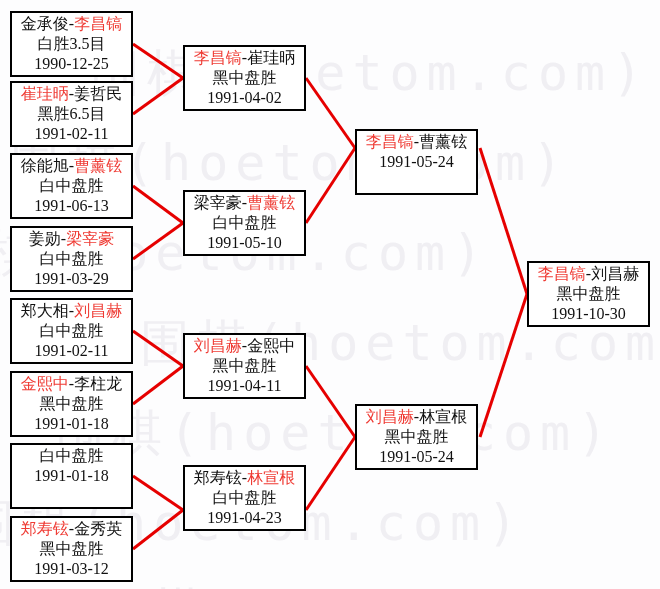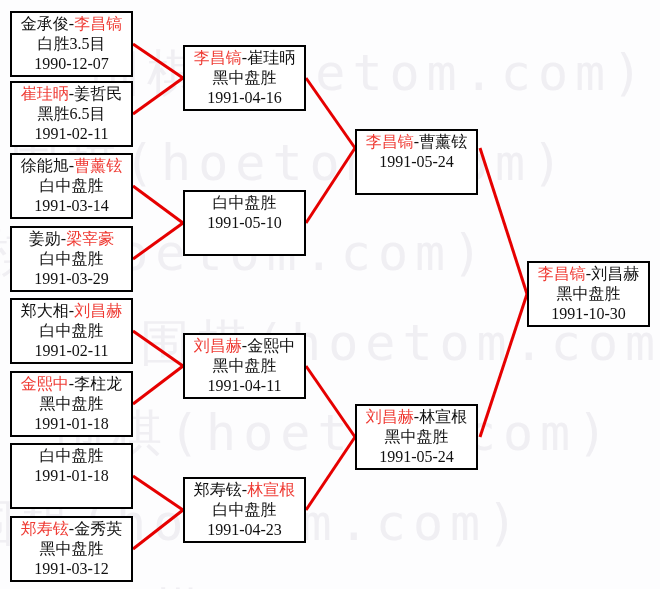--- a/index.html
+++ b/index.html
@@ -55,31 +55,31 @@
     <line x1="306" y1="223" x2="355" y2="148"></line>
     <line x1="306" y1="366" x2="355" y2="437"></line>
     <line x1="306" y1="510" x2="355" y2="437"></line>
     <line x1="480" y1="148" x2="527" y2="294"></line>
     <line x1="480" y1="437" x2="527" y2="294"></line>
   </svg>
 
   <div class="box" style="left:10px;top:11px">
     <div class="row"><span>金承俊</span><span>-</span><span class="win">李昌镐</span></div>
     <div class="row">白胜3.5目</div>
-    <div class="row">1990-12-07</div>
+    <div class="row">1990-12-25</div>
   </div>
   <div class="box" style="left:10px;top:81px">
     <div class="row"><span class="win">崔珪昞</span><span>-</span><span>姜哲民</span></div>
     <div class="row">黑胜6.5目</div>
     <div class="row">1991-02-11</div>
   </div>
   <div class="box" style="left:10px;top:153px">
     <div class="row"><span>徐能旭</span><span>-</span><span class="win">曹薰铉</span></div>
     <div class="row">白中盘胜</div>
-    <div class="row">1991-03-14</div>
+    <div class="row">1991-06-13</div>
   </div>
   <div class="box" style="left:10px;top:226px">
     <div class="row"><span>姜勋</span><span>-</span><span class="win">梁宰豪</span></div>
     <div class="row">白中盘胜</div>
     <div class="row">1991-03-29</div>
   </div>
   <div class="box" style="left:10px;top:298px">
     <div class="row"><span>郑大相</span><span>-</span><span class="win">刘昌赫</span></div>
     <div class="row">白中盘胜</div>
     <div class="row">1991-02-11</div>
@@ -95,32 +95,33 @@
   </div>
   <div class="box" style="left:10px;top:516px">
     <div class="row"><span class="win">郑寿铉</span><span>-</span><span>金秀英</span></div>
     <div class="row">黑中盘胜</div>
     <div class="row">1991-03-12</div>
   </div>
 
   <div class="box" style="left:183px;top:45px">
     <div class="row"><span class="win">李昌镐</span><span>-</span><span>崔珪昞</span></div>
     <div class="row">黑中盘胜</div>
-    <div class="row">1991-04-16</div>
+    <div class="row">1991-04-02</div>
   </div>
   <div class="box" style="left:183px;top:190px">
+    <div class="row"><span>梁宰豪</span><span>-</span><span class="win">曹薰铉</span></div>
     <div class="row">白中盘胜</div>
     <div class="row">1991-05-10</div>
   </div>
   <div class="box" style="left:183px;top:333px">
     <div class="row"><span class="win">刘昌赫</span><span>-</span><span>金熙中</span></div>
     <div class="row">黑中盘胜</div>
     <div class="row">1991-04-11</div>
   </div>
-  <div class="box" style="left:183px;top:477px">
+  <div class="box" style="left:183px;top:465px">
     <div class="row"><span>郑寿铉</span><span>-</span><span class="win">林宣根</span></div>
     <div class="row">白中盘胜</div>
     <div class="row">1991-04-23</div>
   </div>
 
   <div class="box" style="left:355px;top:129px">
     <div class="row"><span class="win">李昌镐</span><span>-</span><span>曹薰铉</span></div>
     <div class="row">1991-05-24</div>
   </div>
   <div class="box" style="left:355px;top:404px">

